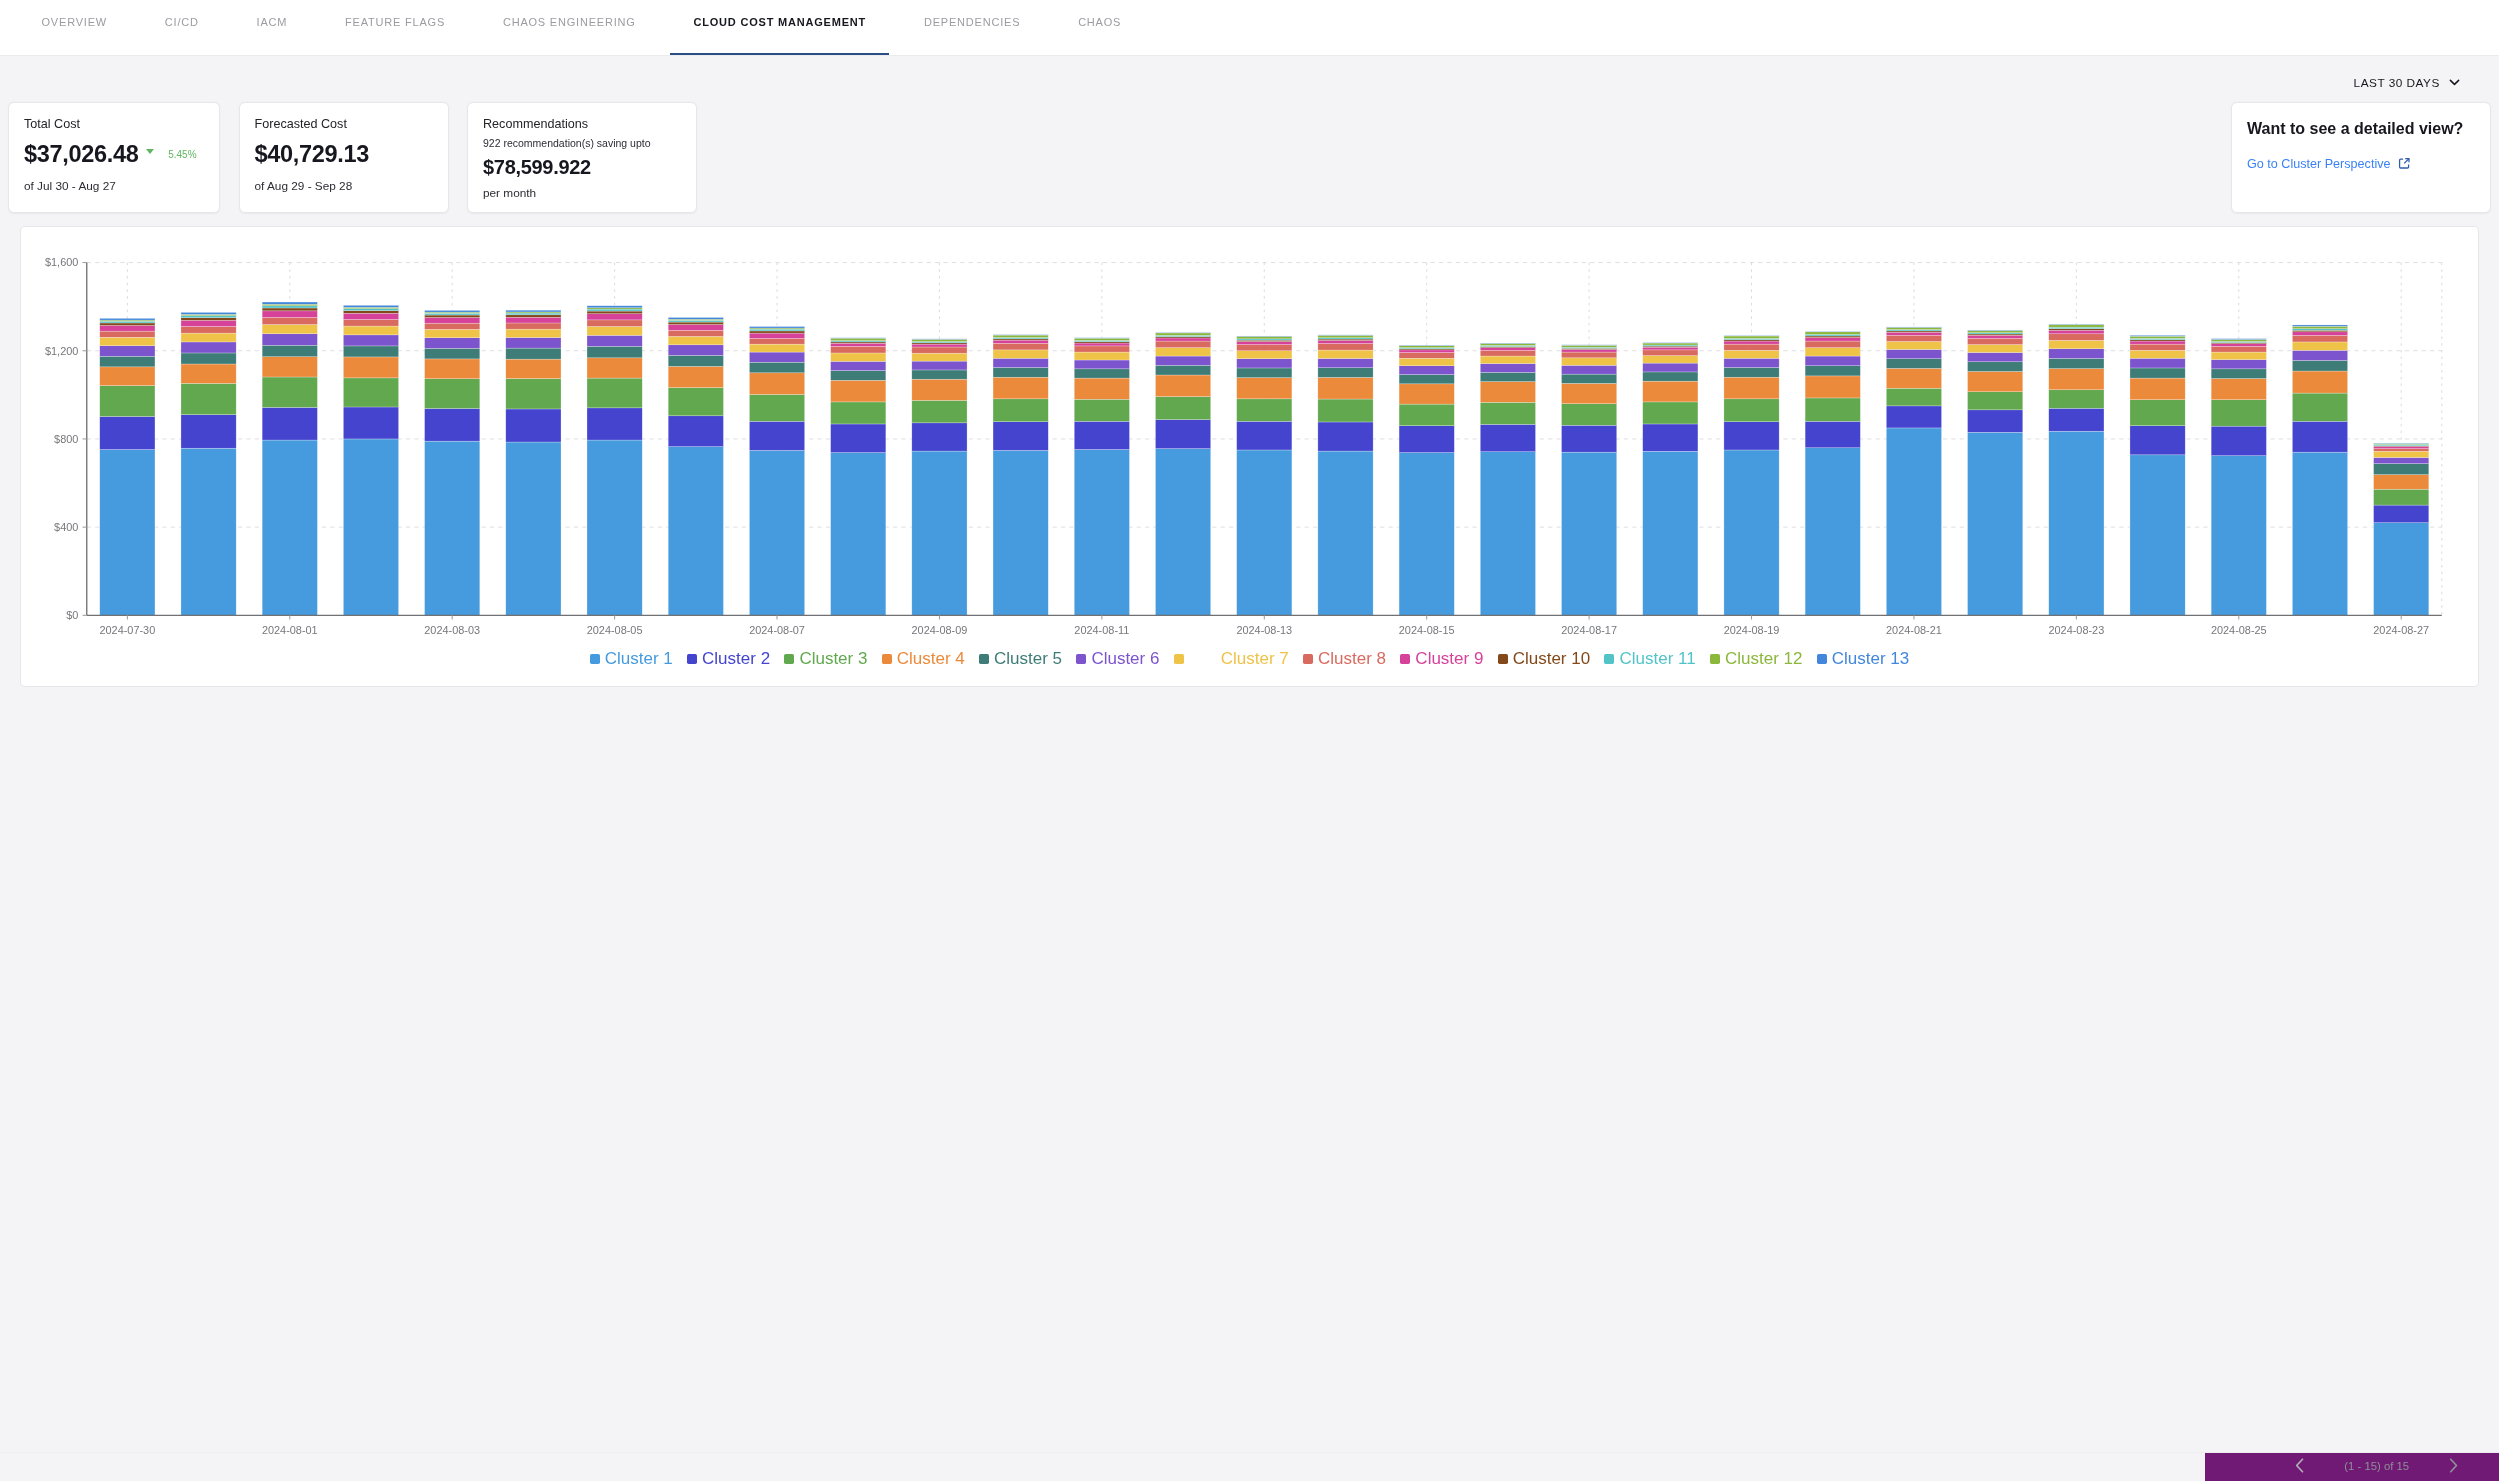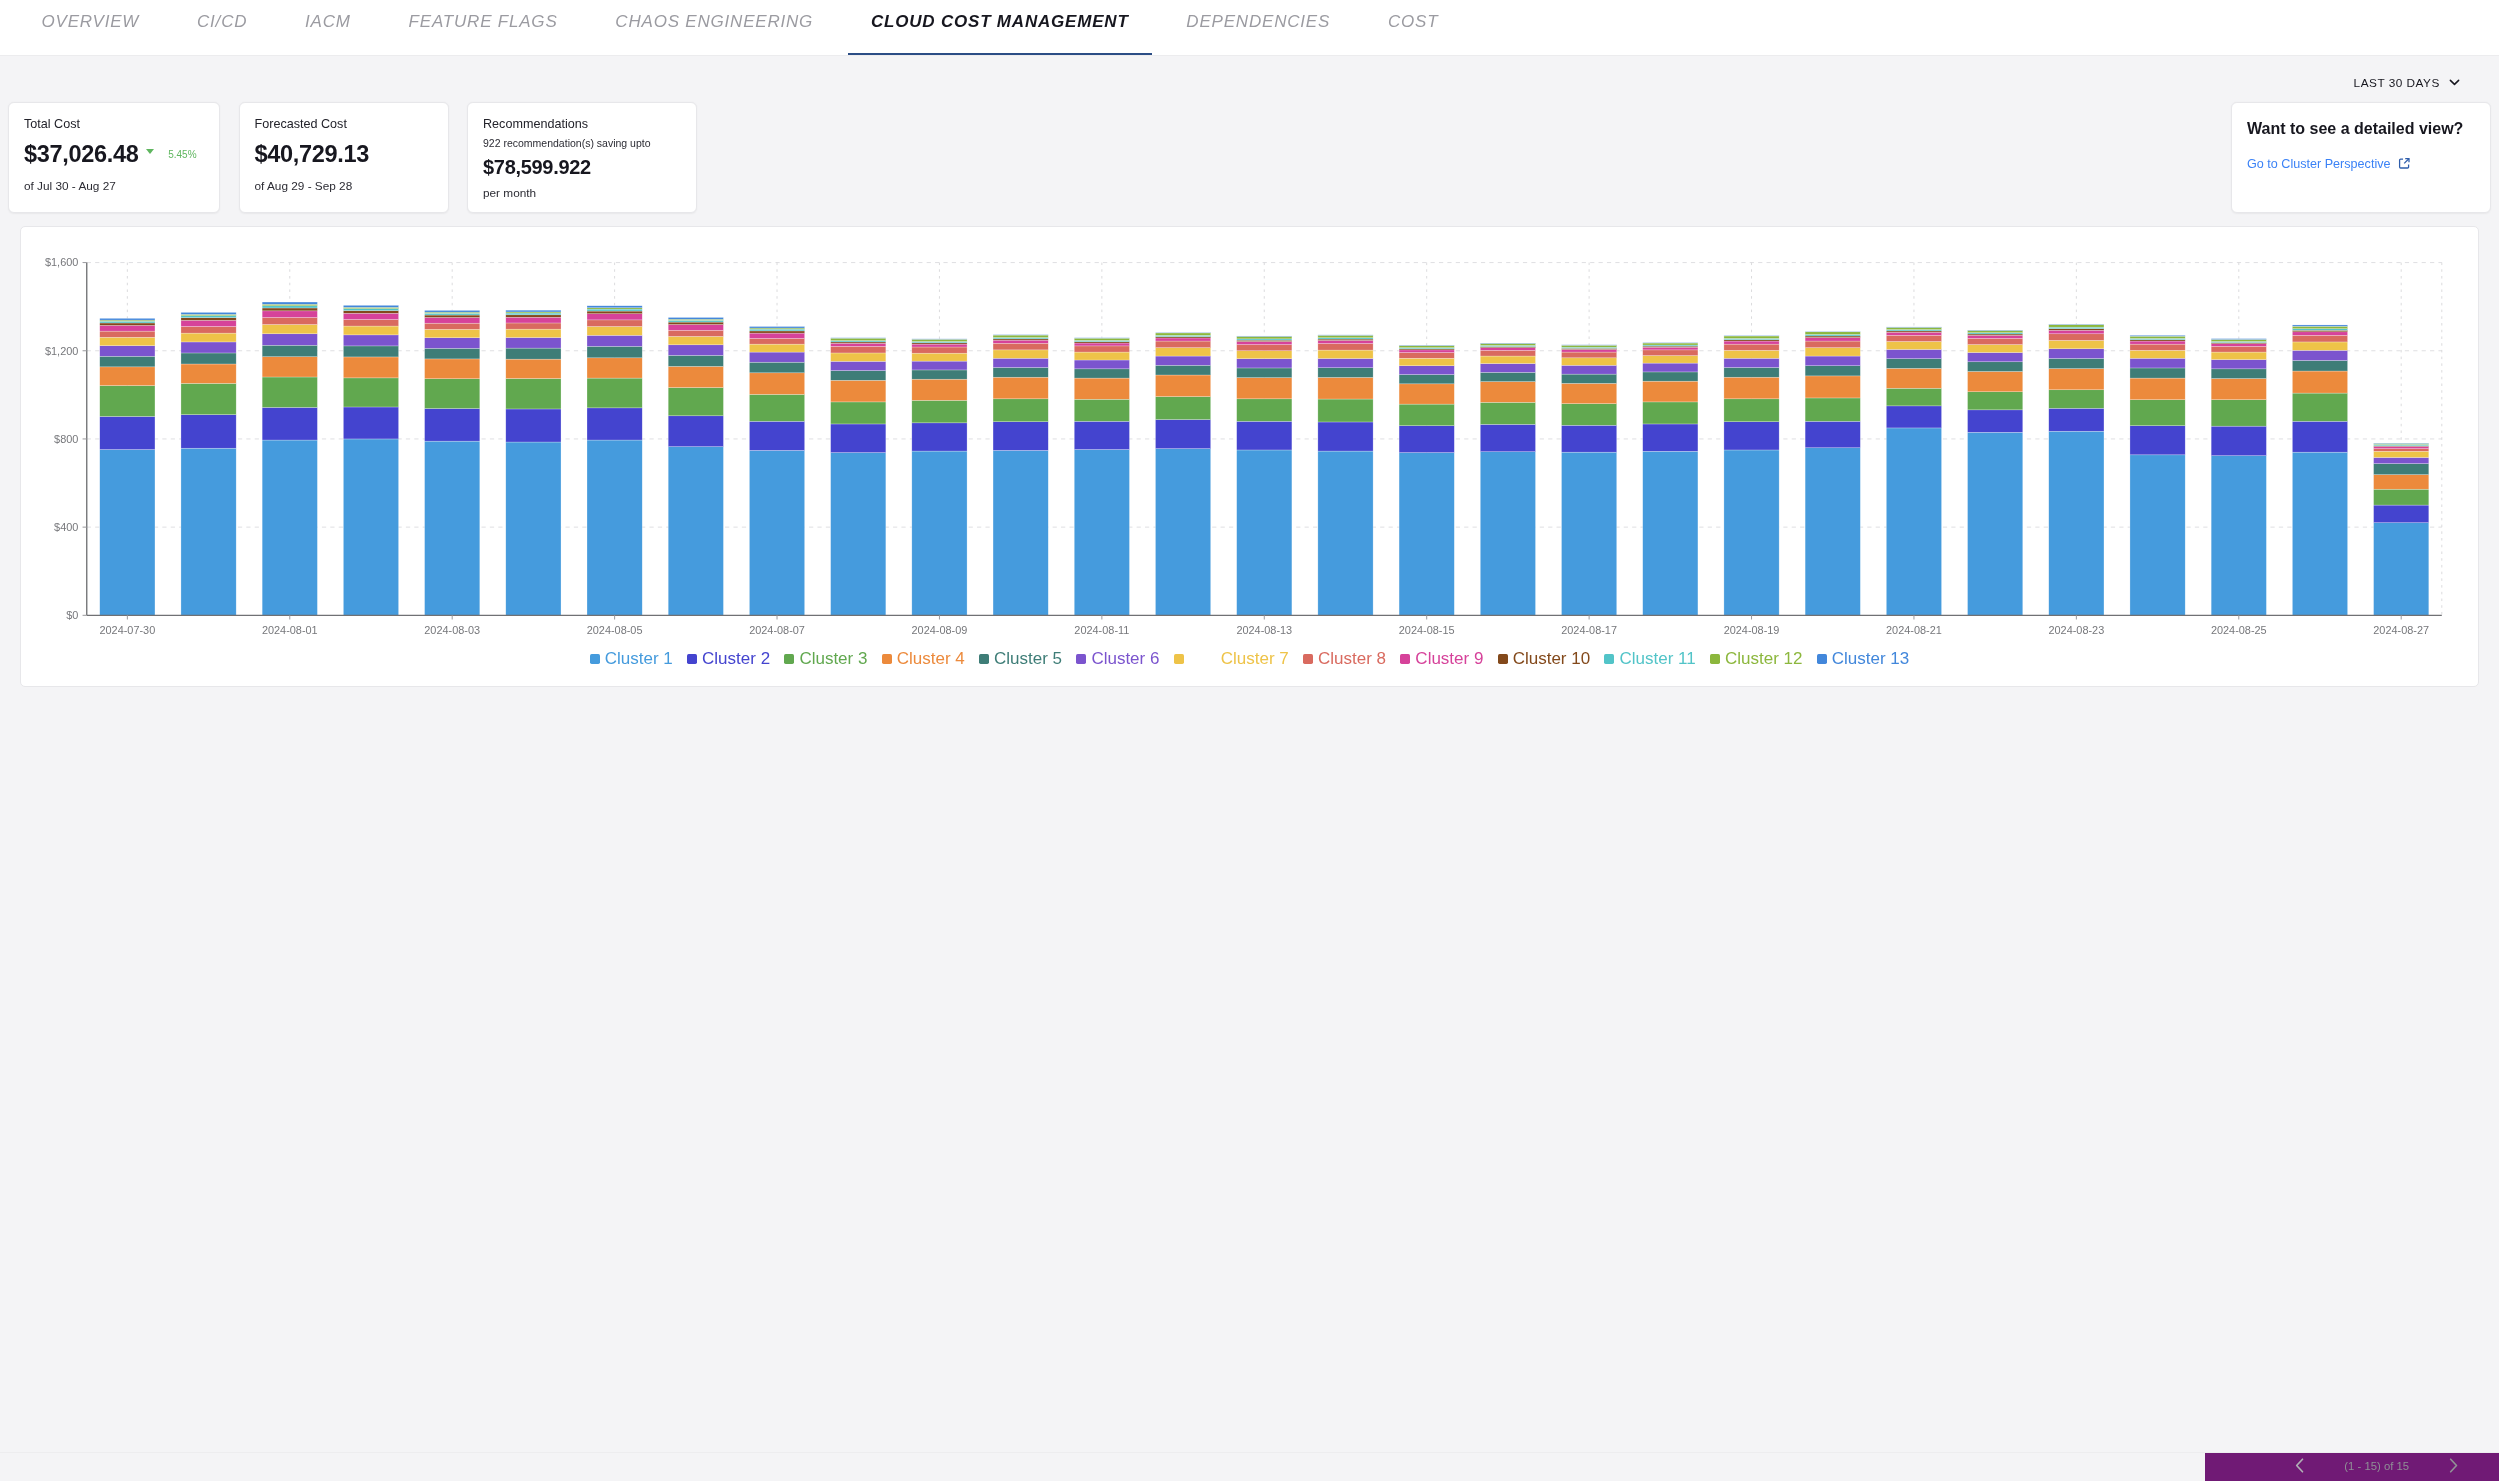--- a/index.html
+++ b/index.html
@@ -20,28 +20,27 @@
     align-items: stretch;
     padding: 0 18.5px;
     height: 56px;
     gap: 11.8px;
     border-bottom: 0.8px solid #ececee;
   }
   .tab {
     display: flex;
     align-items: center;
     padding: 12px 23px;
-    font-size: 17px;
+    font-size: 11px;
     letter-spacing: 0.8px;
     color: #9b9ba1;
     border-bottom: 2.5px solid transparent;
     padding-top: 2.5px;
     cursor: pointer;
     white-space: nowrap;
-    font-style: italic;
   }
   .tab.active {
     color: #17171f;
     font-weight: bold;
     border-bottom-color: #2b4d85;
   }
 
   
   .filter-row {
     display: flex;
@@ -176,21 +175,21 @@
 <body>
 
 <nav class="nav">
     <div class="tab">OVERVIEW</div>
     <div class="tab">CI/CD</div>
     <div class="tab">IACM</div>
     <div class="tab">FEATURE FLAGS</div>
     <div class="tab">CHAOS ENGINEERING</div>
     <div class="tab active">CLOUD COST MANAGEMENT</div>
     <div class="tab">DEPENDENCIES</div>
-    <div class="tab">COST</div>
+    <div class="tab">CHAOS</div>
   </nav>
 
 <div class="filter-row">
   <div class="filter">
     <span>LAST 30 DAYS</span>
     <span style="display:flex;">
       <svg width="11" height="7.6" viewBox="0 0 13 9">
           <path d="M1.6 1.6 L6.5 6.4 L11.4 1.6" stroke="#17171f" stroke-width="1.8" fill="none" stroke-linecap="round" stroke-linejoin="round"></path>
         </svg>
     </span>

